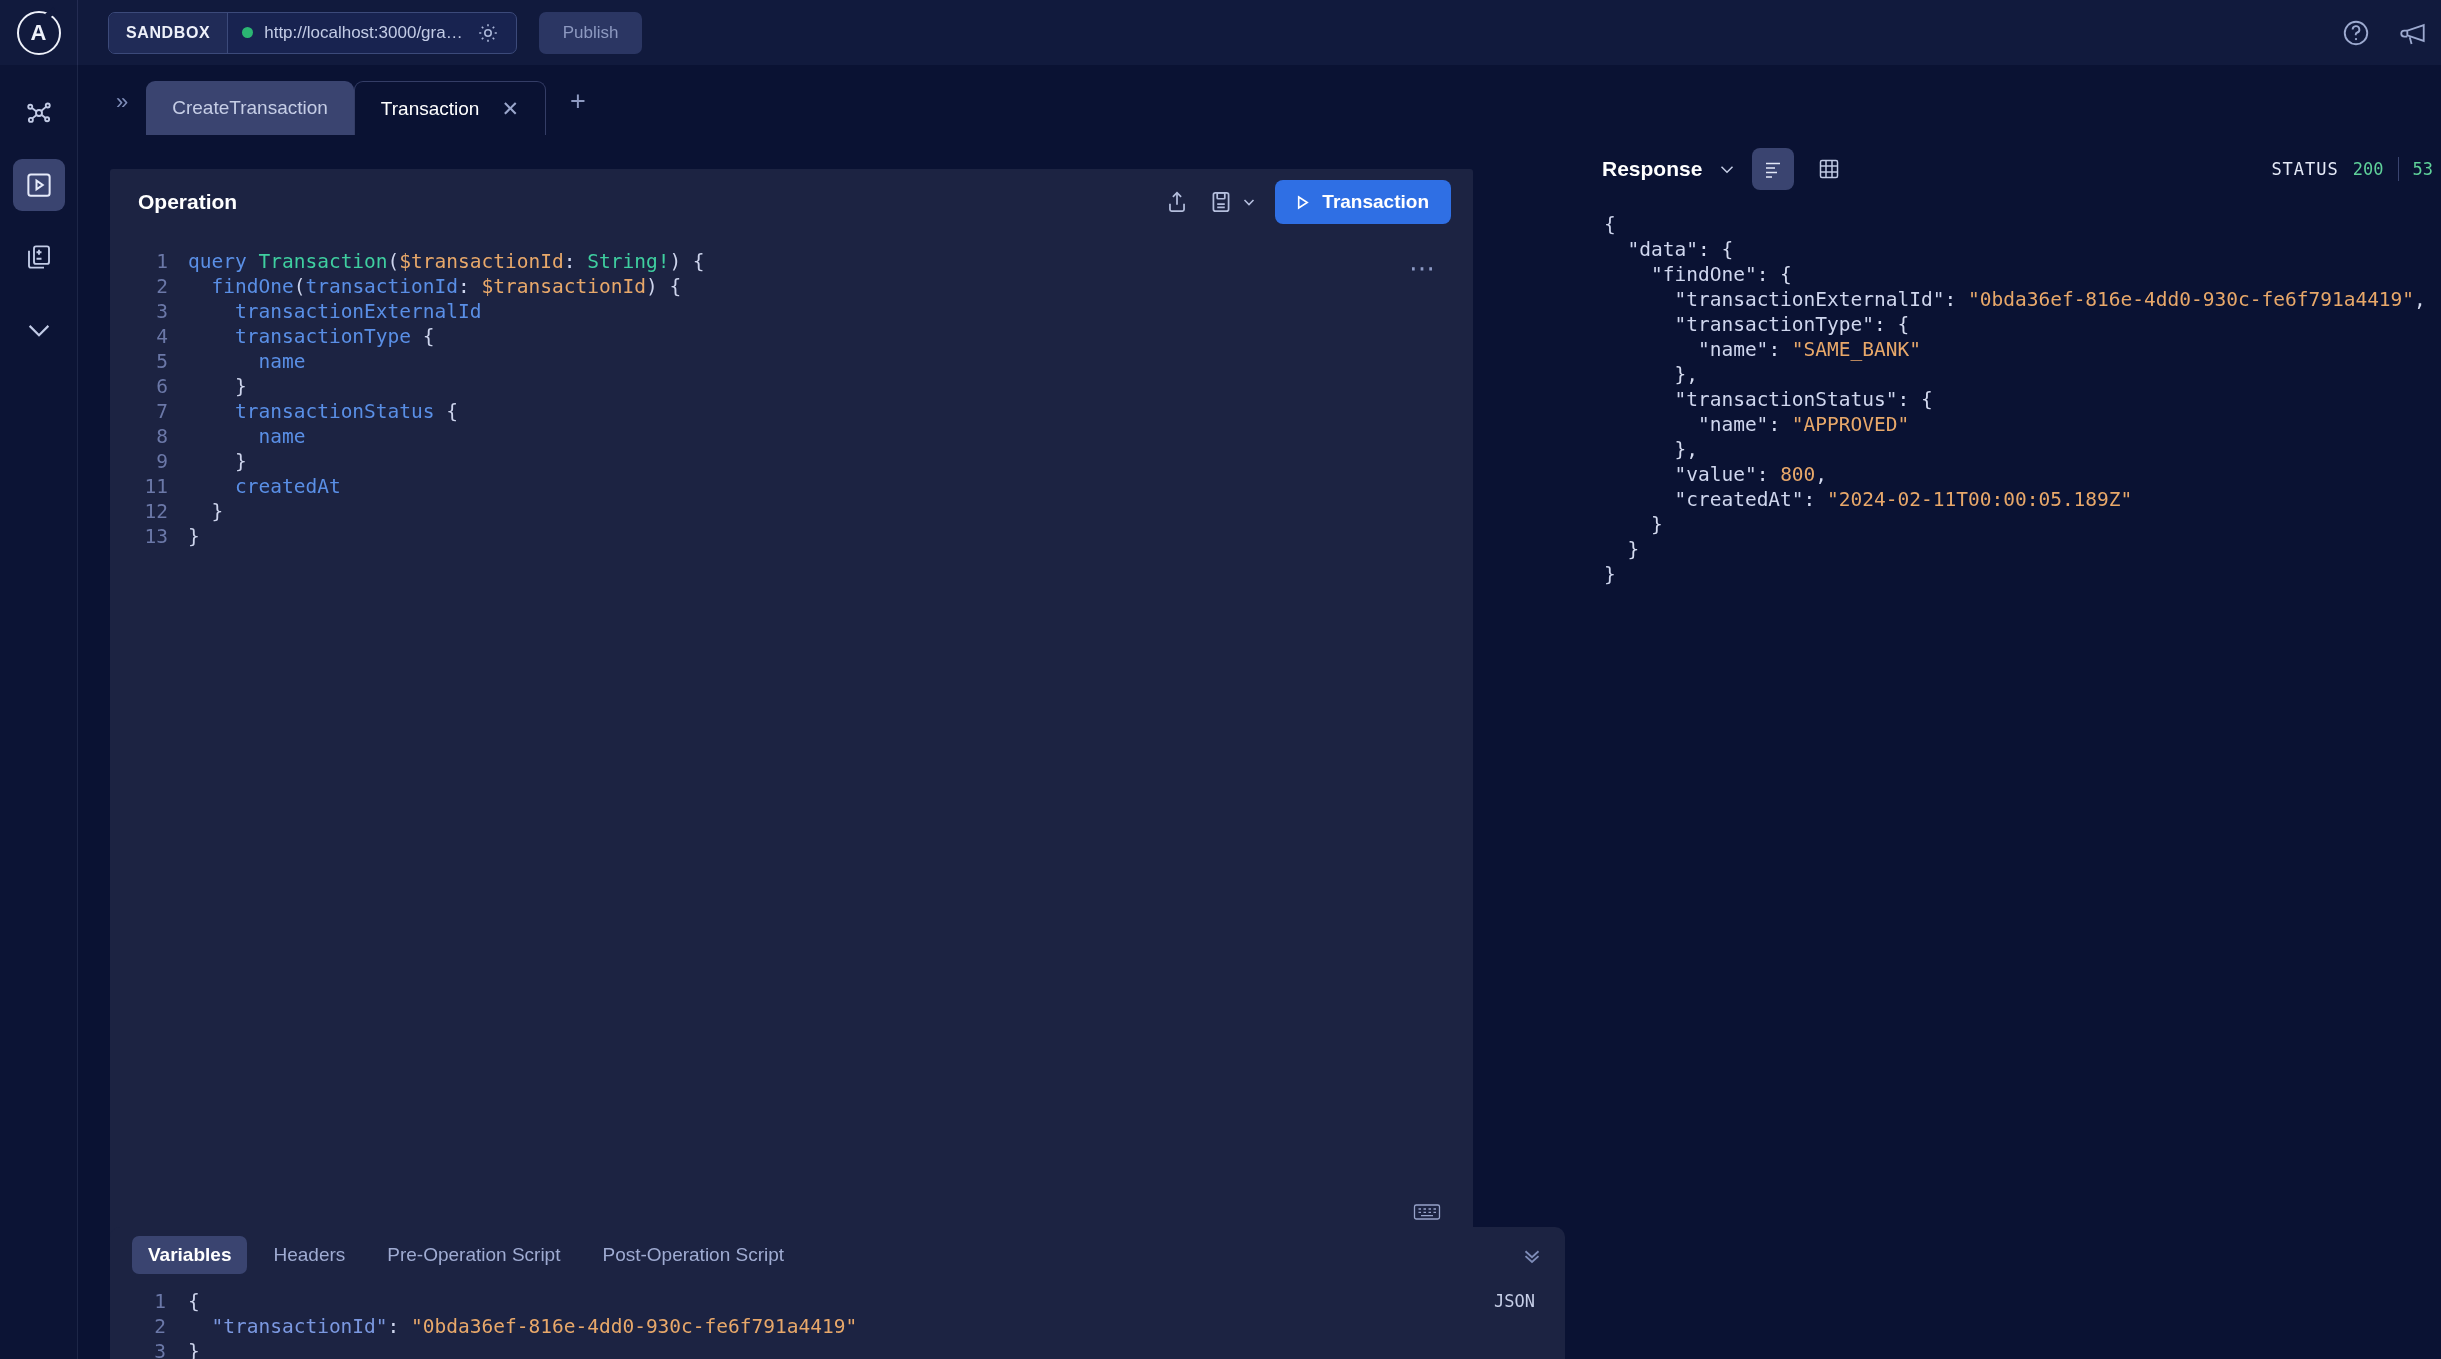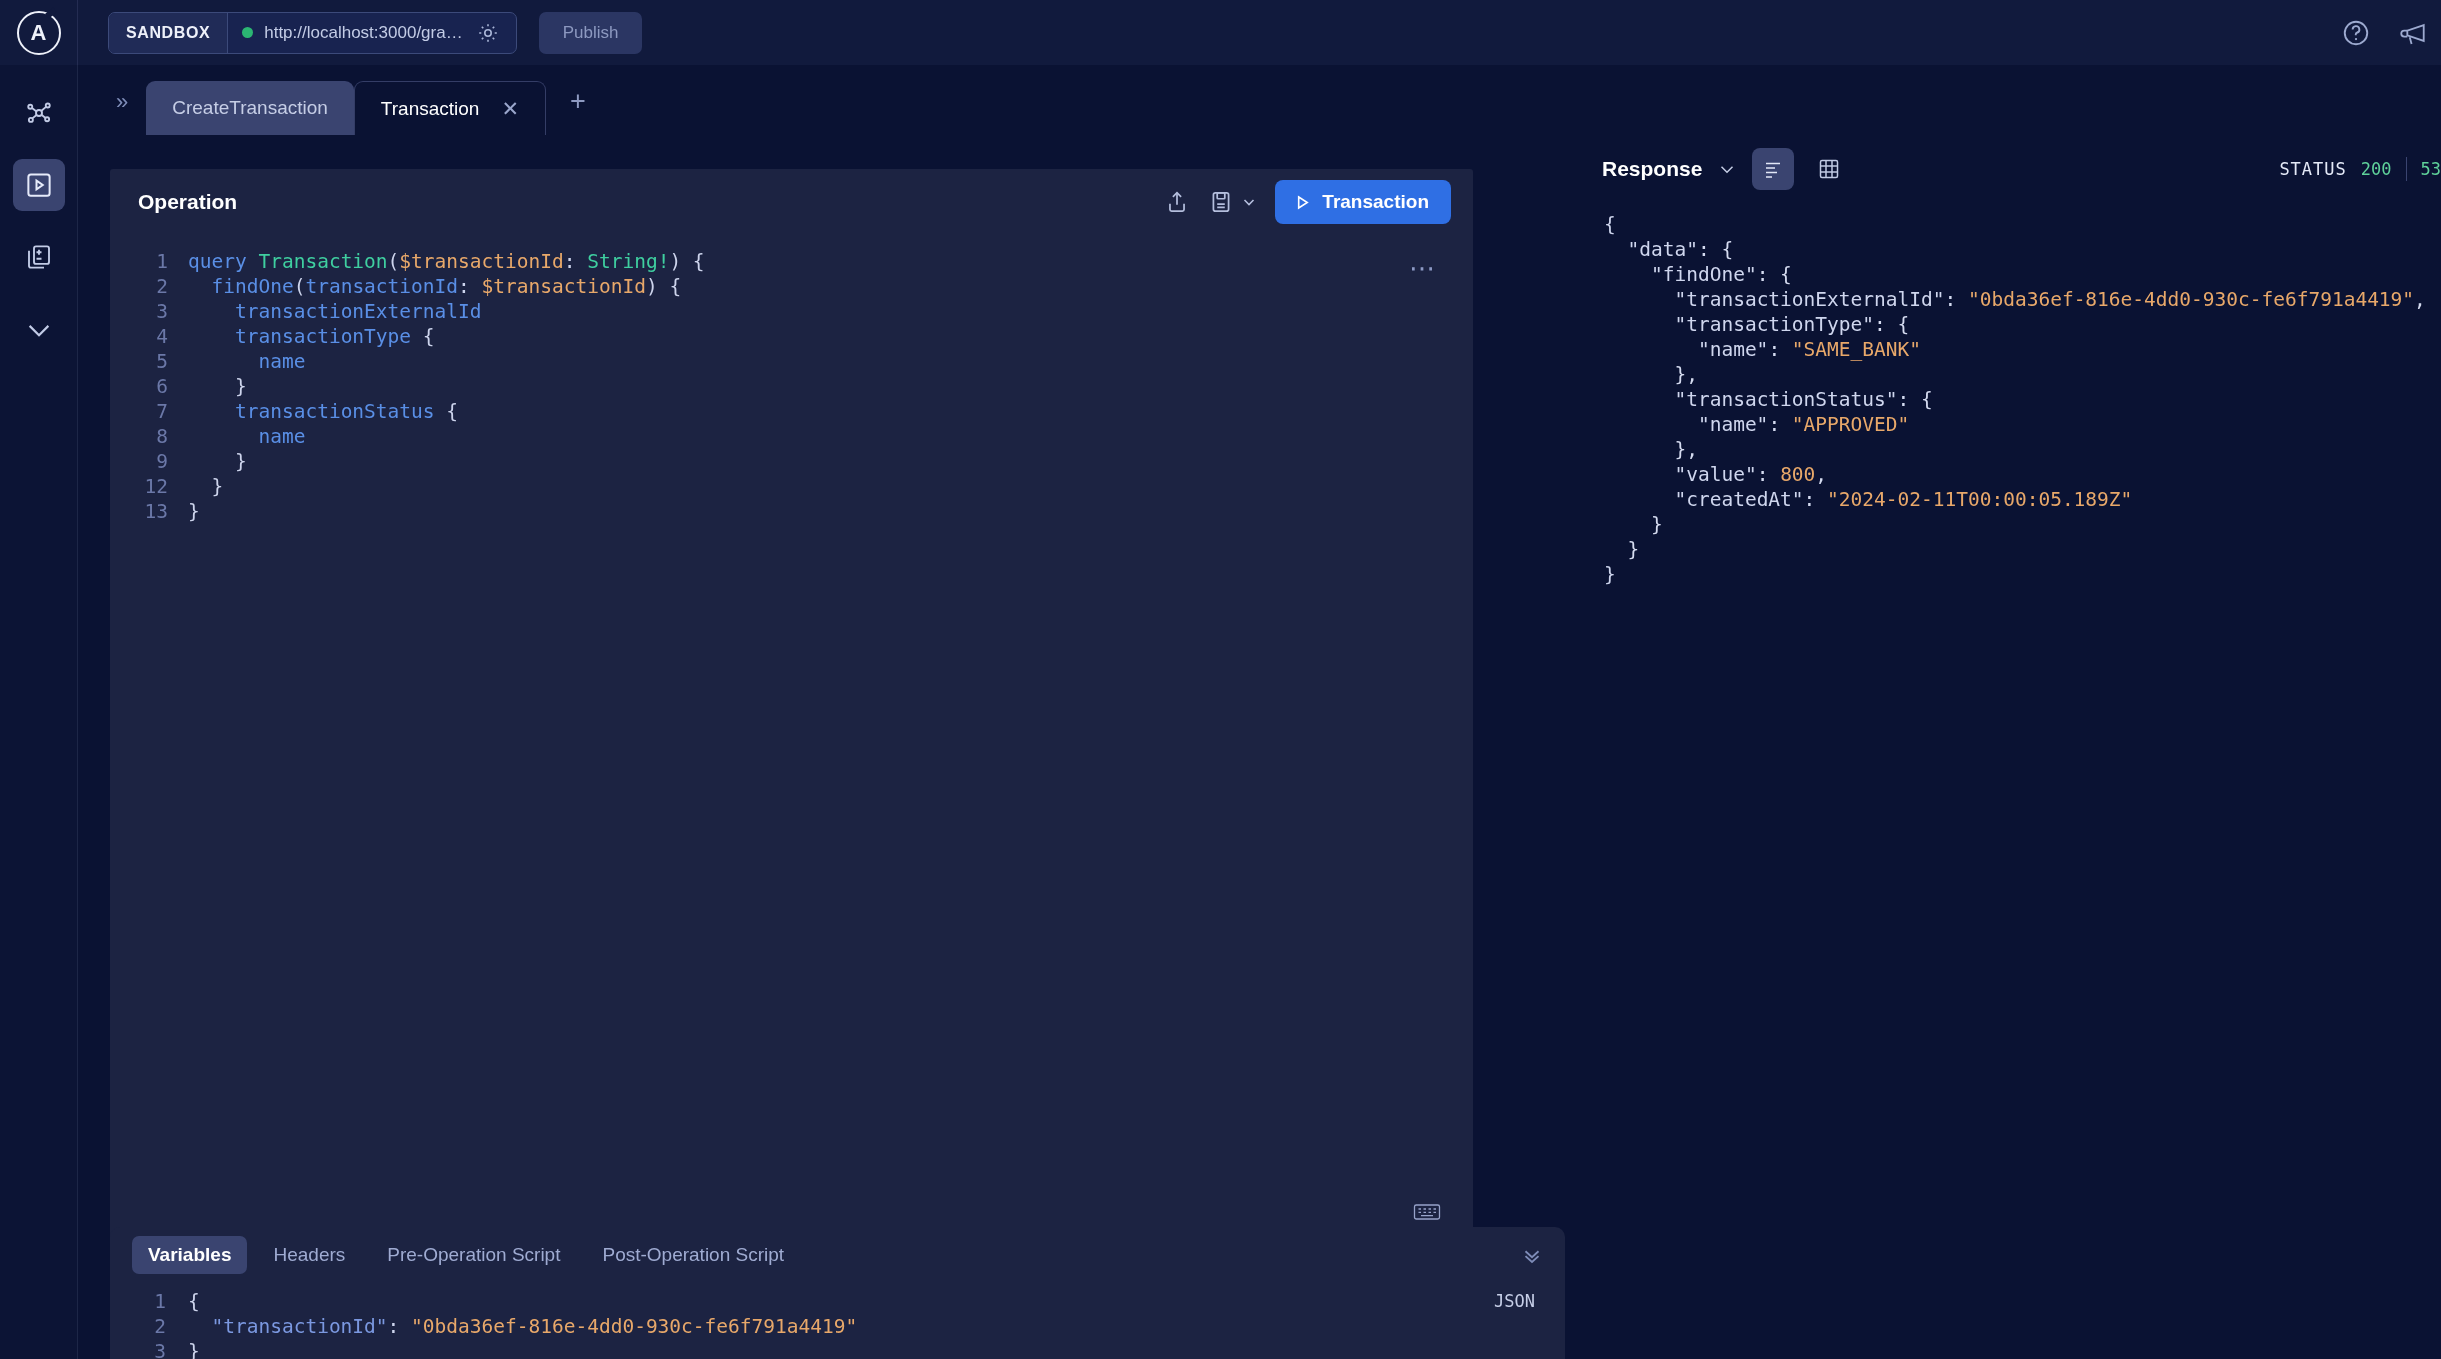--- a/index.html
+++ b/index.html
@@ -165,21 +165,21 @@
   }
   .resp-header { height: 66px; display: flex; align-items: center; gap: 14px; padding: 0 0 0 12px; }
   .resp-title { font-size: 21px; font-weight: bold; color: #ffffff; }
   .view-toggle {
     width: 42px; height: 42px; border-radius: 8px;
     display: flex; align-items: center; justify-content: center; color: #c0c9e4;
   }
   .view-toggle.active { background: #3a4470; }
   .resp-status {
     margin-left: auto; display: flex; align-items: center; gap: 14px;
-    padding-right: 0; font-family: "DejaVu Sans Mono", monospace; font-size: 17px;
+    padding-right: 8px; font-family: "DejaVu Sans Mono", monospace; font-size: 17px;
   }
   .status-label { color: #e4e9f7; letter-spacing: 1px; }
   .status-code { color: #5fd19a; }
   .status-sep { width: 1px; height: 24px; background: #3a4470; }
   .status-time { color: #5fd19a; }
 
   .resp-body { padding: 10px 0 0 14px; }
   .resp-line {
     font-family: "DejaVu Sans Mono", monospace; font-size: 19.5px; line-height: 25px;
     white-space: pre; color: #d5dbf0;
@@ -328,20 +328,21 @@
 
     <div class="code-line"><span class="gutter">1</span><span class="code-text"><span class="kw">query</span> <span class="type">Transaction</span><span class="punct">(</span><span class="var">$transactionId</span><span class="punct">: </span><span class="type">String!</span><span class="punct">) {</span></span></div>
     <div class="code-line"><span class="gutter">2</span><span class="code-text">  <span class="kw">findOne</span><span class="punct">(</span><span class="kw">transactionId</span><span class="punct">: </span><span class="var">$transactionId</span><span class="punct">) {</span></span></div>
     <div class="code-line"><span class="gutter">3</span><span class="code-text">    <span class="kw">transactionExternalId</span></span></div>
     <div class="code-line"><span class="gutter">4</span><span class="code-text">    <span class="kw">transactionType</span> <span class="punct">{</span></span></div>
     <div class="code-line"><span class="gutter">5</span><span class="code-text">      <span class="kw">name</span></span></div>
     <div class="code-line"><span class="gutter">6</span><span class="code-text">    <span class="punct">}</span></span></div>
     <div class="code-line"><span class="gutter">7</span><span class="code-text">    <span class="kw">transactionStatus</span> <span class="punct">{</span></span></div>
     <div class="code-line"><span class="gutter">8</span><span class="code-text">      <span class="kw">name</span></span></div>
     <div class="code-line"><span class="gutter">9</span><span class="code-text">    <span class="punct">}</span></span></div>
+    <div class="code-line"><span class="gutter">11</span><span class="code-text">    <span class="kw">createdAt</span></span></div>
     <div class="code-line"><span class="gutter">12</span><span class="code-text">  <span class="punct">}</span></span></div>
     <div class="code-line"><span class="gutter">13</span><span class="code-text"><span class="punct">}</span></span></div>
 
     <span class="kbd-icon">
       <svg width="28" height="20" viewBox="0 0 28 20" fill="none" stroke="#97a3ca" stroke-width="1.3">
         <rect x="1.5" y="3" width="25" height="14" rx="1.8"></rect>
         <path d="M5.5 7h2.5M10.5 7H13M15.5 7H18M20.5 7H23M5.5 10.3h2.5M10.5 10.3H13M15.5 10.3H18M20.5 10.3H23M8 13.6h12"></path>
       </svg>
     </span>
   </div>

